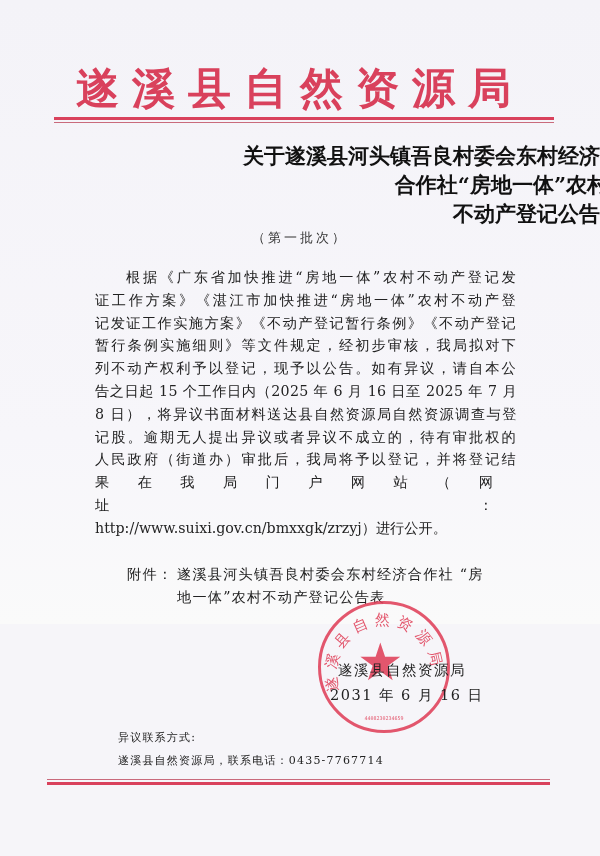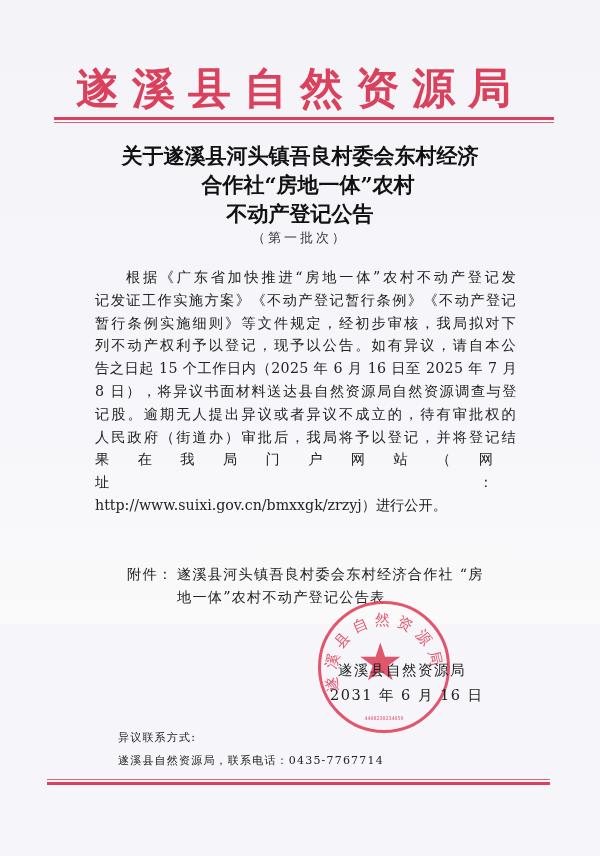--- a/index.html
+++ b/index.html
@@ -13,21 +13,21 @@
   .page { position: absolute; left: 0; top: 0; width: 600px; height: 624px; background: linear-gradient(#f4f3f8, #f7f6fa 70%, #fafafa); }
   .header-title {
     position: absolute; left: 0; top: 62px; width: 600px; text-align: center;
     font-family: "DejaVu Serif", serif; font-size: 43px; font-weight: bold;
     color: #d9415c; letter-spacing: 13px; line-height: 52px;
   }
   .rule { position: absolute; left: 54px; width: 500px; }
   .rule .thick { height: 3px; background: #d9415c; }
   .rule .thin { height: 1px; background: #c96a7c; margin-top: 2px; }
   .doc-title {
-    position: absolute; left: 0; width: 600px; text-align: center;
+    position: absolute; left: 0; width: 600px; text-align: right;
     font-family: "DejaVu Serif", serif; font-weight: bold; font-size: 21px; color: #111; line-height: 29px;
   }
   .batch { position: absolute; left: 0; top: 229px; width: 600px; text-align: center; font-size: 13px; color: #333; letter-spacing: 3px; }
   .body-text { position: absolute; left: 95px; width: 422px; font-size: 14.2px; line-height: 22.8px; color: #222; letter-spacing: 1.2px; }
   .body-text p { margin: 0; text-indent: 31px; text-align: justify; text-align-last: justify; }
   .body-text p.last { text-align-last: left; }
   .attach { position: absolute; left: 127px; top: 563px; width: 400px; font-size: 14.2px; line-height: 22.8px; color: #222; letter-spacing: 1.2px; }
   .attach .label { position: absolute; left: 0; top: 0; }
   .attach .text { position: absolute; left: 50px; top: 0; width: 352px; }
   .stamp { position: absolute; left: 318px; top: 601px; width: 132px; height: 132px; border-radius: 50%; border: 3px solid #e0415a; box-sizing: border-box; opacity: 0.88; }
@@ -52,20 +52,21 @@
     <div class="thin"></div>
   </div>
 
   <div class="doc-title" style="top:141px;">关于遂溪县河头镇吾良村委会东村经济</div>
   <div class="doc-title" style="top:170px;padding-left:8px;">合作社“房地一体”农村</div>
   <div class="doc-title" style="top:199px;">不动产登记公告</div>
   <div class="batch">（第一批次）</div>
 
   <div class="body-text" style="top:266px;">
     <p>根据《广东省加快推进“房地一体”农村不动产登记发</p>
+    <p style="text-indent:0">证工作方案》《湛江市加快推进“房地一体”农村不动产登</p>
     <p style="text-indent:0">记发证工作实施方案》《不动产登记暂行条例》《不动产登记</p>
     <p style="text-indent:0">暂行条例实施细则》等文件规定，经初步审核，我局拟对下</p>
     <p style="text-indent:0">列不动产权利予以登记，现予以公告。如有异议，请自本公</p>
     <p style="text-indent:0;letter-spacing:0.3px">告之日起 15 个工作日内（2025 年 6 月 16 日至 2025 年 7 月</p>
     <p style="text-indent:0;letter-spacing:0.6px">8 日），将异议书面材料送达县自然资源局自然资源调查与登</p>
     <p style="text-indent:0">记股。逾期无人提出异议或者异议不成立的，待有审批权的</p>
     <p style="text-indent:0">人民政府（街道办）审批后，我局将予以登记，并将登记结</p>
     <p style="text-indent:0;letter-spacing:24px">果在我局门户网站（网址：</p>
     <p class="last" style="text-indent:0;letter-spacing:0">http://www.suixi.gov.cn/bmxxgk/zrzyj）进行公开。</p>
   </div>

